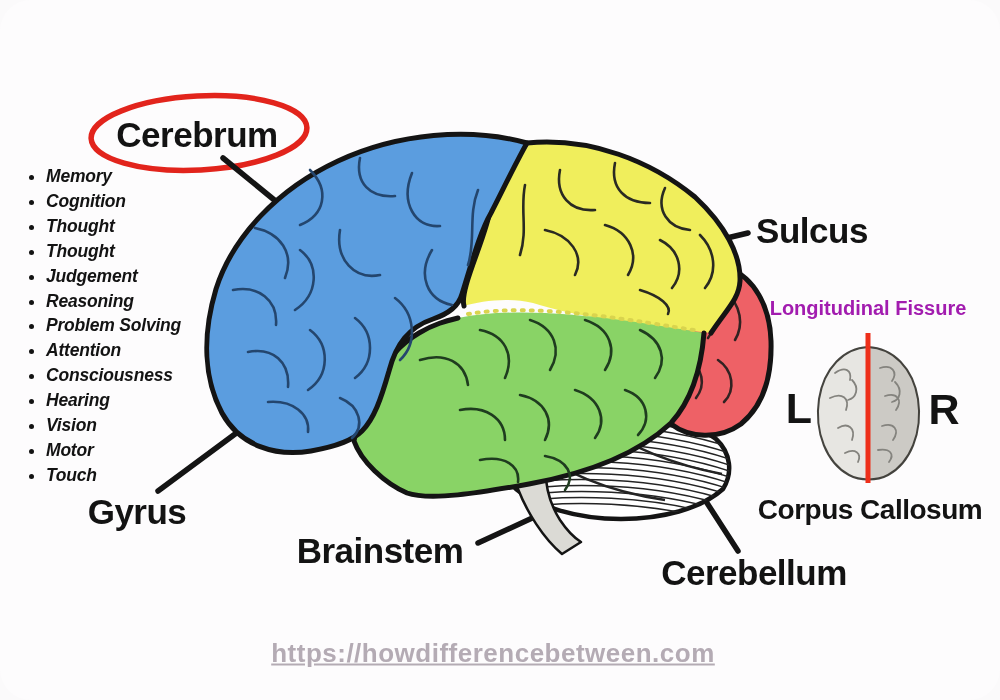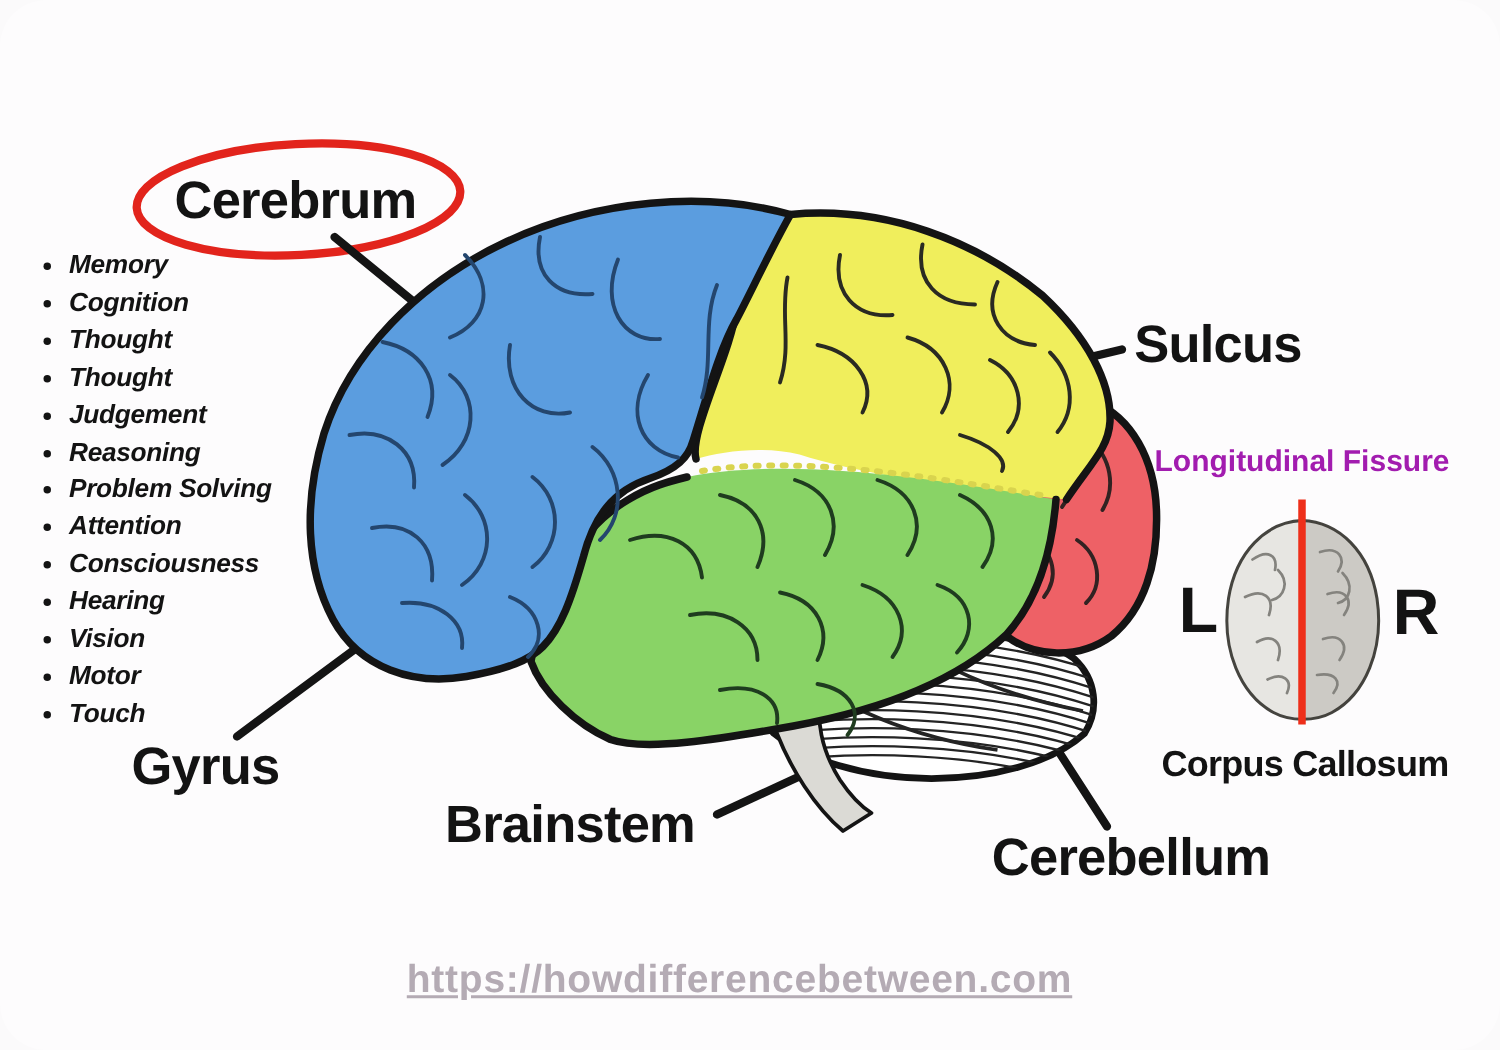--- a/index.html
+++ b/index.html
@@ -12,21 +12,21 @@
     -webkit-font-smoothing:antialiased;
   }
   #diagram-svg{position:absolute;left:0;top:0;}
   .lbl{
     position:absolute;transform:translate(-50%,-50%);
     white-space:nowrap;font-weight:bold;color:#131313;line-height:1;
     letter-spacing:-0.5px;
   }
   .lbl-xl{font-size:35px;}
   .lbl-lr{font-size:43px;letter-spacing:0;}
-  .lbl-md{font-size:24px;}
+  .lbl-md{font-size:28px;}
   .lbl-red{font-size:20px;color:#a21caf;letter-spacing:0;}
   .watermark{
     position:absolute;transform:translate(-50%,-50%);
     font-size:26px;font-weight:bold;color:#b4abb4;letter-spacing:0.5px;
     white-space:nowrap;
     text-decoration:underline;
   }
   .func-list{
     position:absolute;left:22px;top:164px;margin:0;padding:0 0 0 24px;
     list-style:disc;

